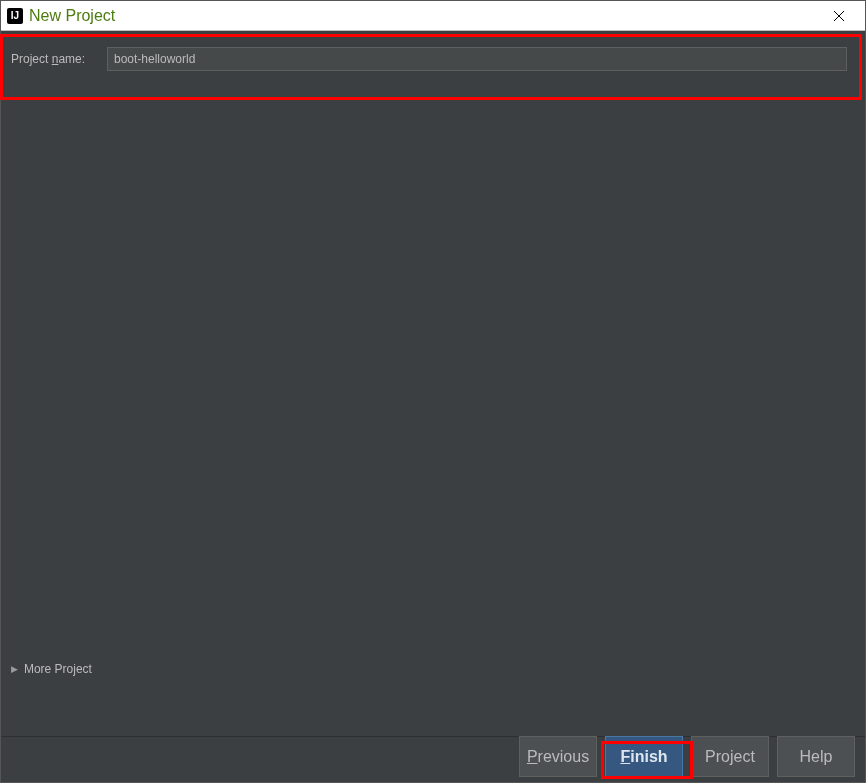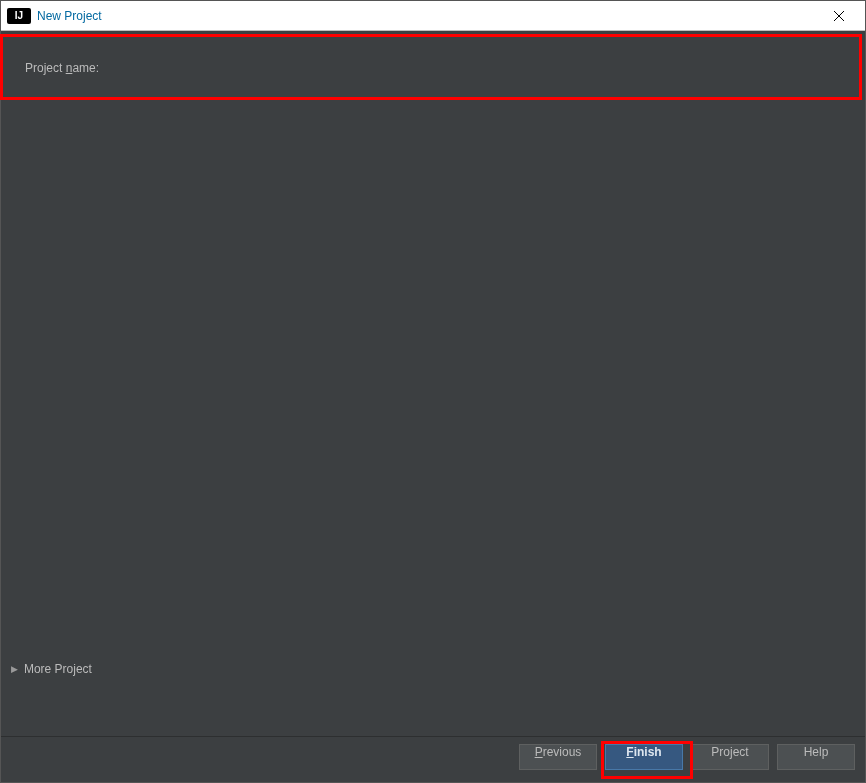--- a/index.html
+++ b/index.html
@@ -1,35 +1,35 @@
 <!DOCTYPE html>
 <html><head>
 <meta charset="utf-8">
 <style>
   * { box-sizing: border-box; margin: 0; padding: 0; }
   html, body { width: 866px; height: 783px; font-family: "Segoe UI", Tahoma, sans-serif; font-size: 12px; overflow: hidden; }
   .window { width: 866px; height: 783px; background: #3c3f41; display: flex; flex-direction: column; border: 1px solid #555; }
   .titlebar { height: 30px; background: #ffffff; display: flex; align-items: center; padding: 0 6px; border-bottom: 1px solid #bfbfbf; }
-  .app-icon { width: 24px; height: 16px; background: #000; color: #fff; display: inline-flex; align-items: center; justify-content: center; font-weight: bold; font-size: 10px; border-radius: 2px; margin-right: 6px; }
-  .title-text { color: #0369a1; font-size: 12px; flex: 1; }
+  .app-icon { width: 16px; height: 16px; background: #000; color: #fff; display: inline-flex; align-items: center; justify-content: center; font-weight: bold; font-size: 10px; border-radius: 2px; margin-right: 6px; }
+  .title-text { color: #4d7c0f; font-size: 16px; flex: 1; }
   .close-btn { width: 40px; height: 28px; display: flex; align-items: center; justify-content: center; color: #000; font-size: 14px; cursor: pointer; }
-  .content { flex: 1; position: relative; padding: 24px; color: #bbbbbb; }
+  .content { flex: 1; position: relative; padding: 10px; color: #bbbbbb; }
   .form-area { padding: 6px 8px 10px 0; }
   .form-row { display: flex; align-items: center; margin-bottom: 8px; }
   .form-label { width: 96px; text-align: left; color: #bbbbbb; padding-left: 0; }
   .form-label u { text-decoration: underline; }
   .text-input { flex: 1; height: 24px; background: #45494a; border: 1px solid #5e6060; color: #bbbbbb; padding: 3px 6px; font-size: 12px; outline: none; }
   .text-input.selected { border: 1px solid #4a6a9b; }
   .browse-btn { width: 24px; height: 24px; margin-left: 6px; background: #4c5052; border: 1px solid #5e6060; color: #bbbbbb; display: flex; align-items: center; justify-content: center; cursor: pointer; font-size: 10px; letter-spacing: 1px; }
   .highlight-box { position: absolute; border: 3px solid #ff0000; pointer-events: none; }
   .hl-top { left: 0px; top: 34px; width: 862px; height: 66px; }
   .more-settings { position: absolute; left: 10px; bottom: 60px; display: flex; align-items: center; color: #bbbbbb; cursor: pointer; font-size: 12px; }
   .more-settings .tri { font-size: 9px; margin-right: 6px; color: #9a9a9a; }
   .button-bar { height: 46px; display: flex; align-items: center; justify-content: flex-end; padding: 0 10px 6px 0; gap: 8px; border-top: 1px solid #2d2f30; background: #3c3f41; }
-  .btn { width: 78px; height: 26px; background: #4c5052; border: 1px solid #5e6060; color: #bbbbbb; display: flex; justify-content: center; cursor: pointer; font-size: 12px; }
+  .btn { width: 78px; height: 41px; background: #4c5052; border: 1px solid #5e6060; color: #bbbbbb; display: flex; align-items: center; justify-content: center; cursor: pointer; font-size: 16px; }
   .btn.primary { background: #365880; border: 1px solid #4878a8; color: #dde6ef; font-weight: bold; }
   .btn u { text-decoration: underline; }
   .hl-finish { left: 601px; bottom: 4px; width: 92px; height: 38px; }
 </style>
 </head>
 <body>
 
 <div class="window">
 
   <div class="titlebar">
@@ -41,20 +41,21 @@
           <line x1="10" y1="0" x2="0" y2="10" stroke="#000" stroke-width="1"></line>
         </svg>
     </div>
   </div>
 
   <div class="content">
     <div class="form-area">
 
       <div class="form-row">
         <label class="form-label"><span>Project </span><u>n</u><span>ame:</span></label>
+        <input type="text" class="text-input" value="boot-helloworld" style="">
       </div>
 
 
     </div>
 
     <div class="more-settings">
       <span class="tri">▶</span>
       <span>More Project</span>
     </div>
   </div>

